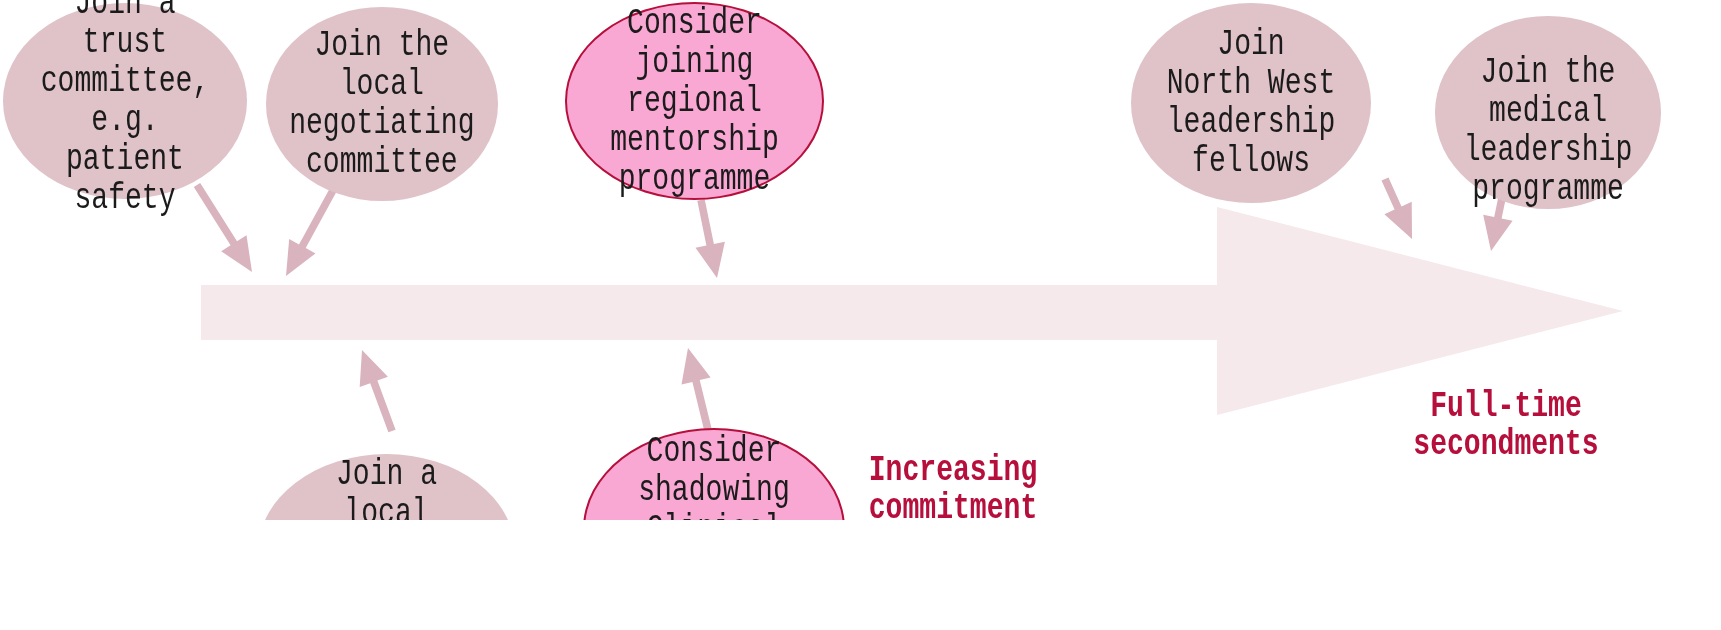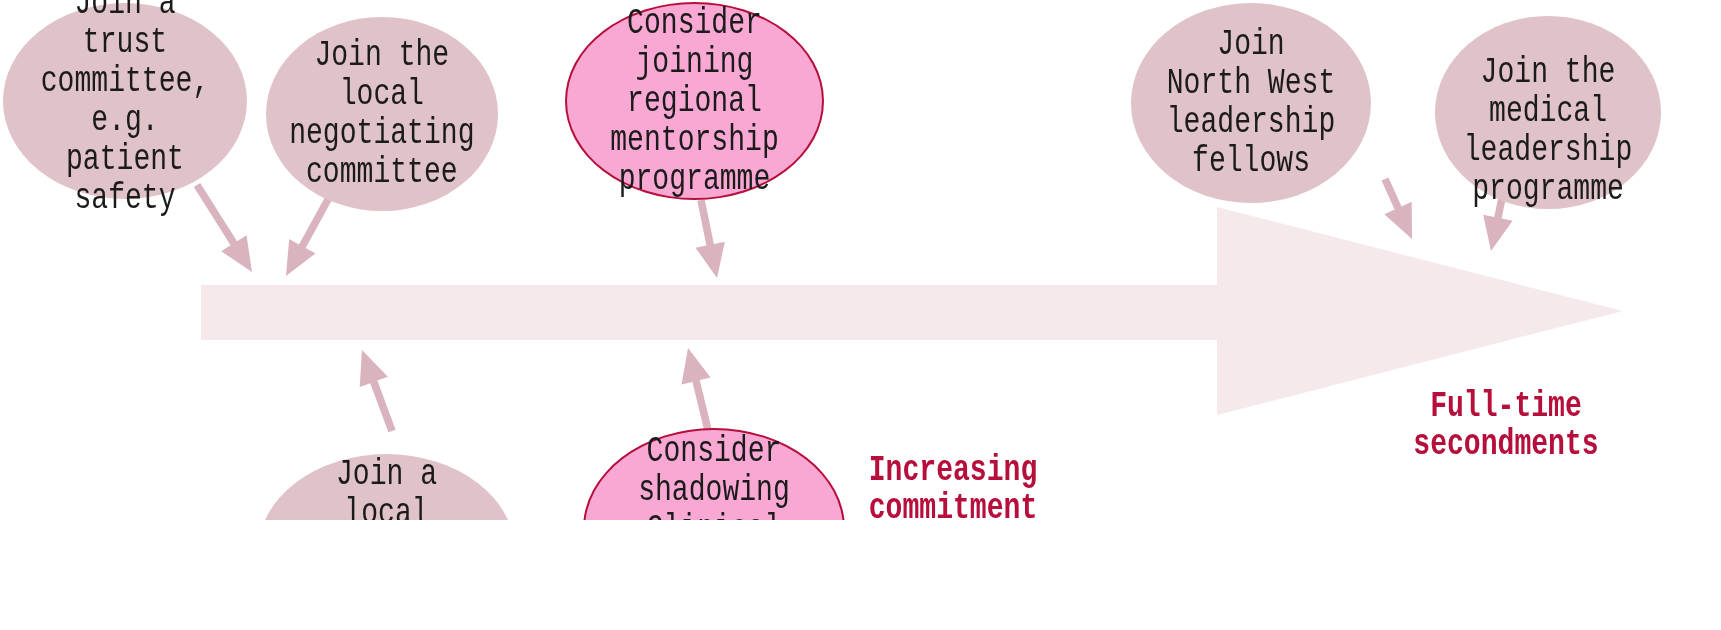--- a/index.html
+++ b/index.html
@@ -34,21 +34,21 @@
   .bubble .txt {
     white-space: pre-line;
     font-size: 36px;
     line-height: 39px;
     color: var(--bubble-text, #1b1b1b);
     transform: scaleX(0.78);
     transform-origin: center;
   }
   
   .b-trust       { left: 3px;    top: 3px;   width: 244px; height: 196px; }
-  .b-negotiating { left: 266px;  top: 17px;   width: 232px; height: 194px; }
+  .b-negotiating { left: 266px;  top: 7px;   width: 232px; height: 194px; }
   .b-mentorship  { left: 565px;  top: 2px;   width: 259px; height: 198px; }
   .b-fellows     { left: 1131px; top: 3px;   width: 240px; height: 200px; }
   .b-medical     { left: 1435px; top: 16px;   width: 226px; height: 193px; align-items: flex-end; }
   .b-service     { left: 258px;  top: 454px; width: 257px; height: 196px; }
   .b-clinical    { left: 583px;  top: 428px; width: 262px; height: 202px; }
 
   .label {
     position: absolute;
     color: var(--accent, #b60f3c);
     font-weight: bold;

